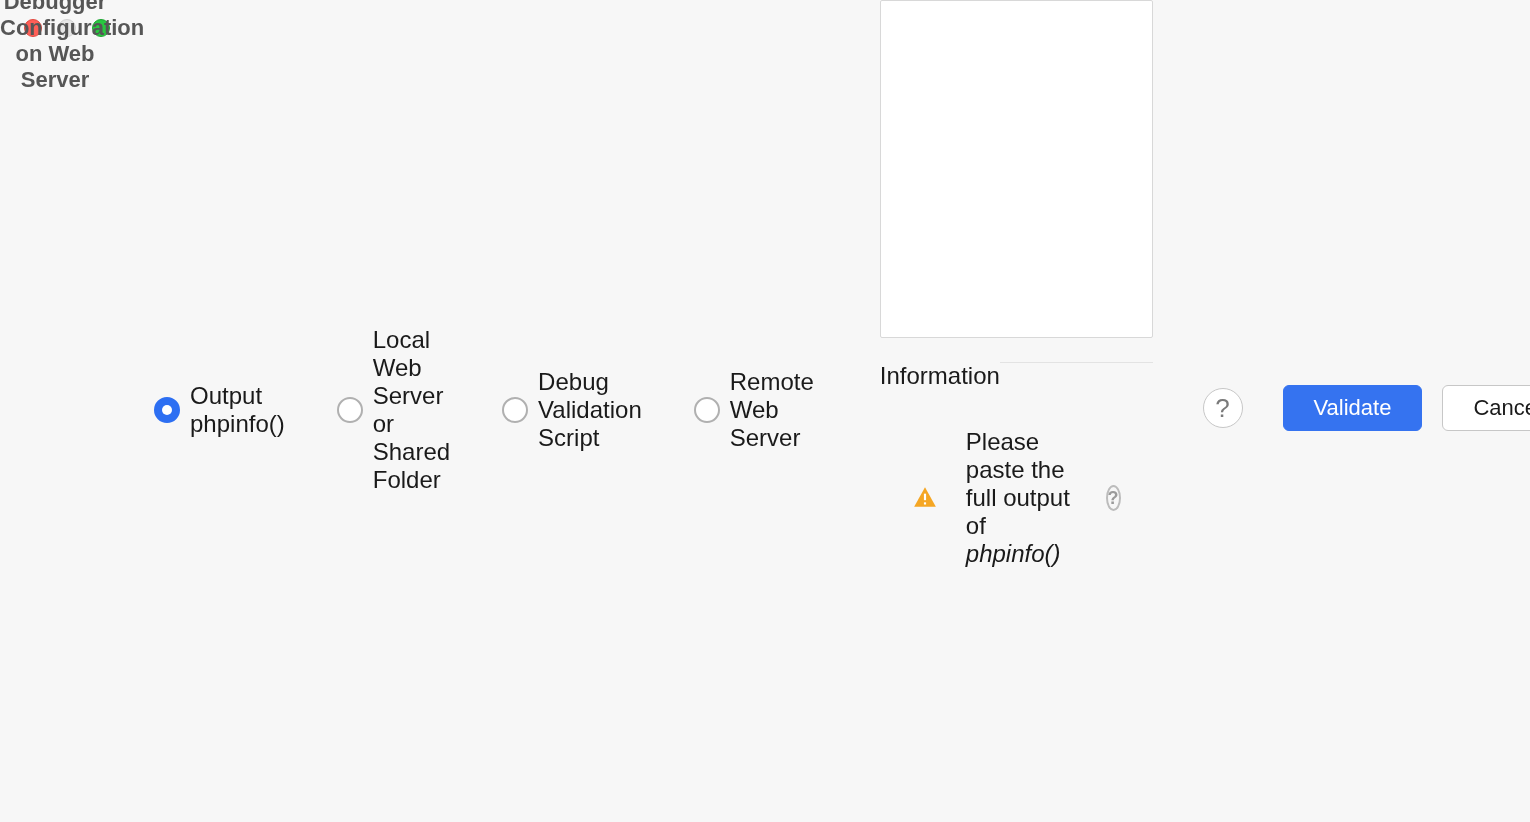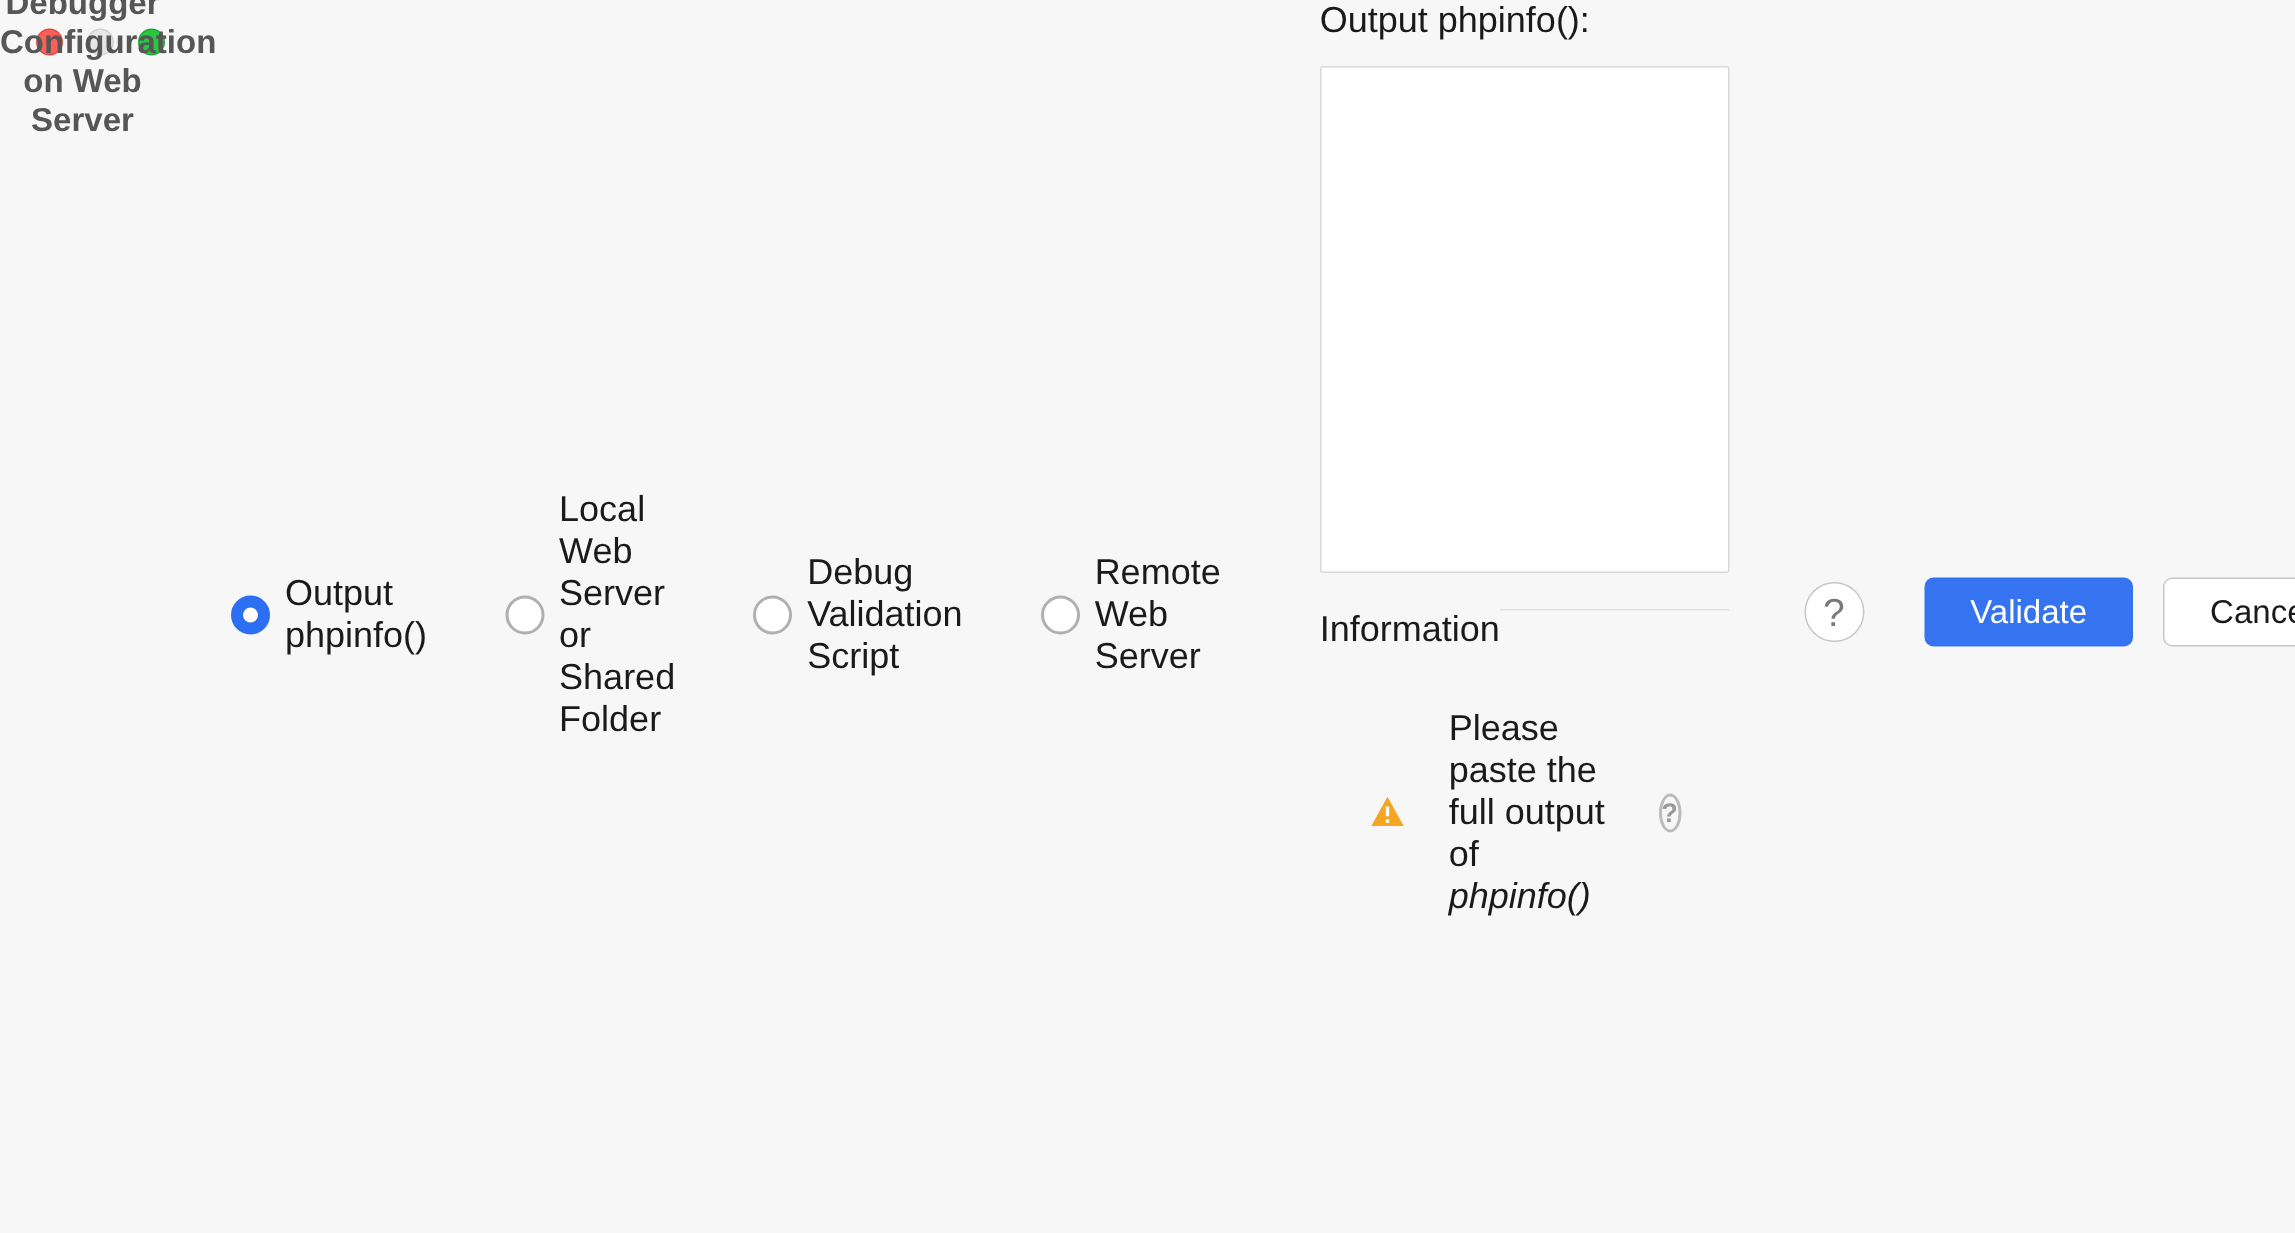--- a/index.html
+++ b/index.html
@@ -216,21 +216,20 @@
       <span class="radio-circle"></span>
       <span>Debug Validation Script</span>
     </label>
     <label class="radio-option">
       <span class="radio-circle"></span>
       <span>Remote Web Server</span>
     </label>
   </div>
 
   <div class="content">
-    <div class="field-label">Output phpinfo():</div>
     <textarea class="textarea-box" style=""></textarea>
 
     <div class="section-header">
       <span class="section-title">Information</span>
       <div class="section-line"></div>
     </div>
 
     <div class="info-row">
       <svg class="warn-icon" viewBox="0 0 24 24">
         <path d="M12 2 L22 20 L2 20 Z" fill="#f5a623"></path>

